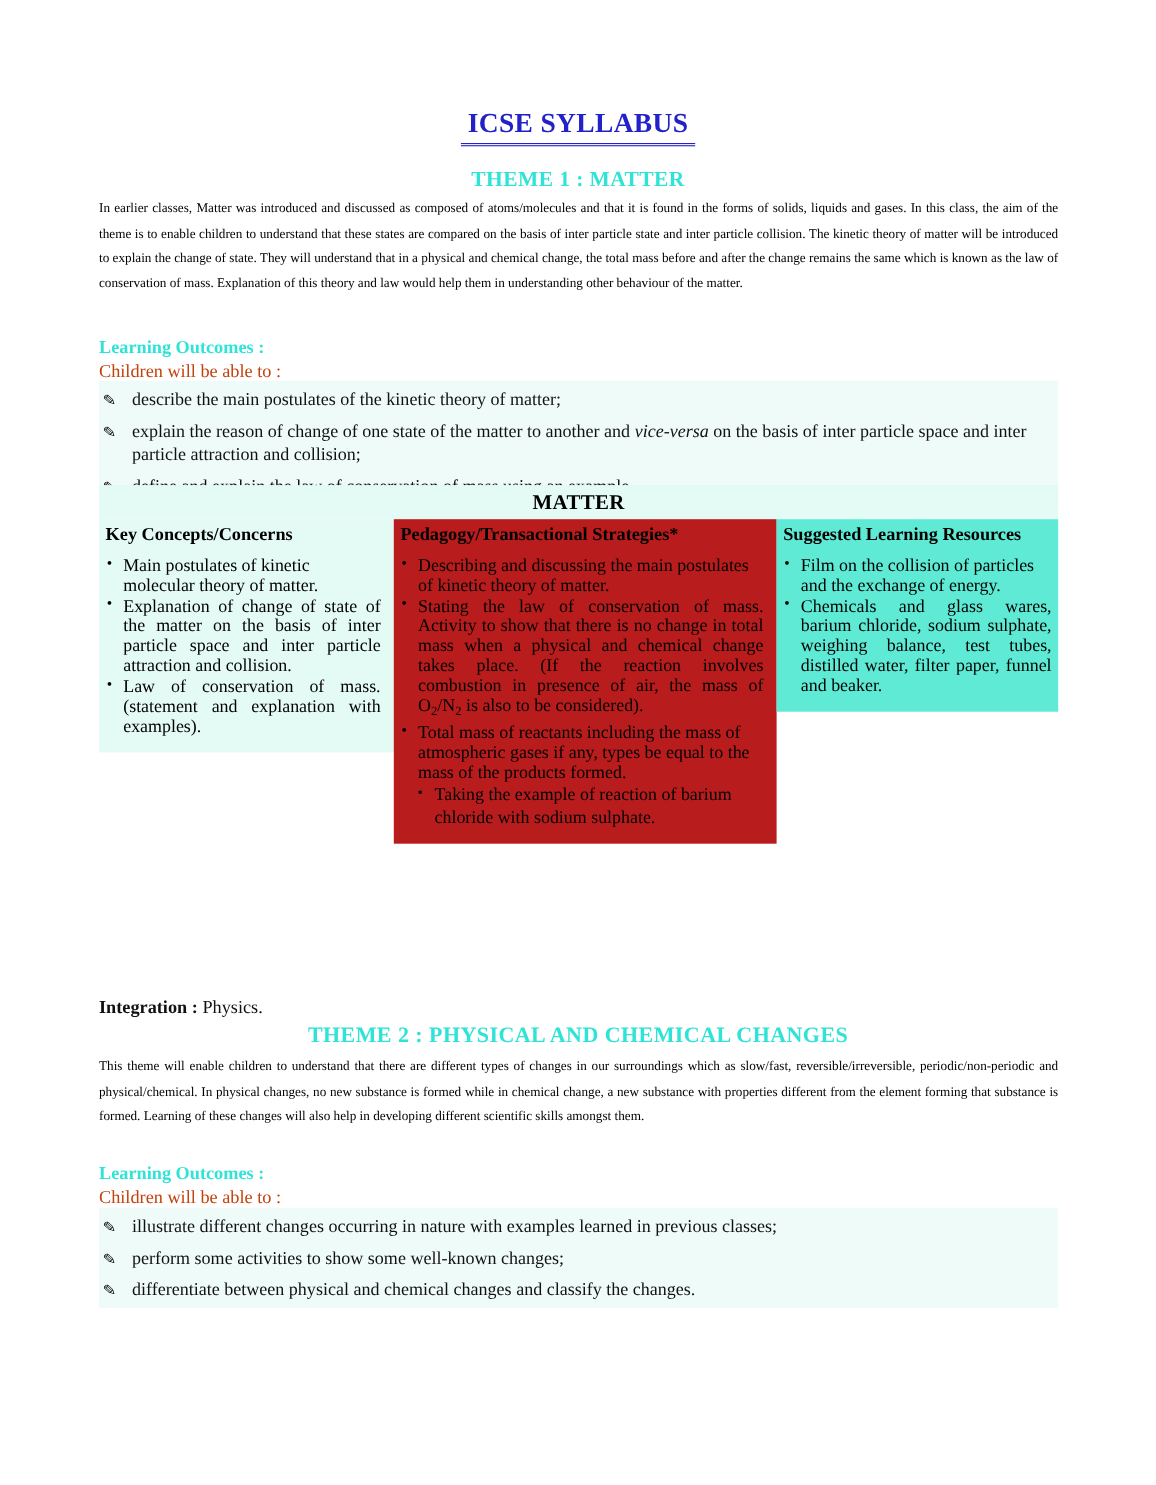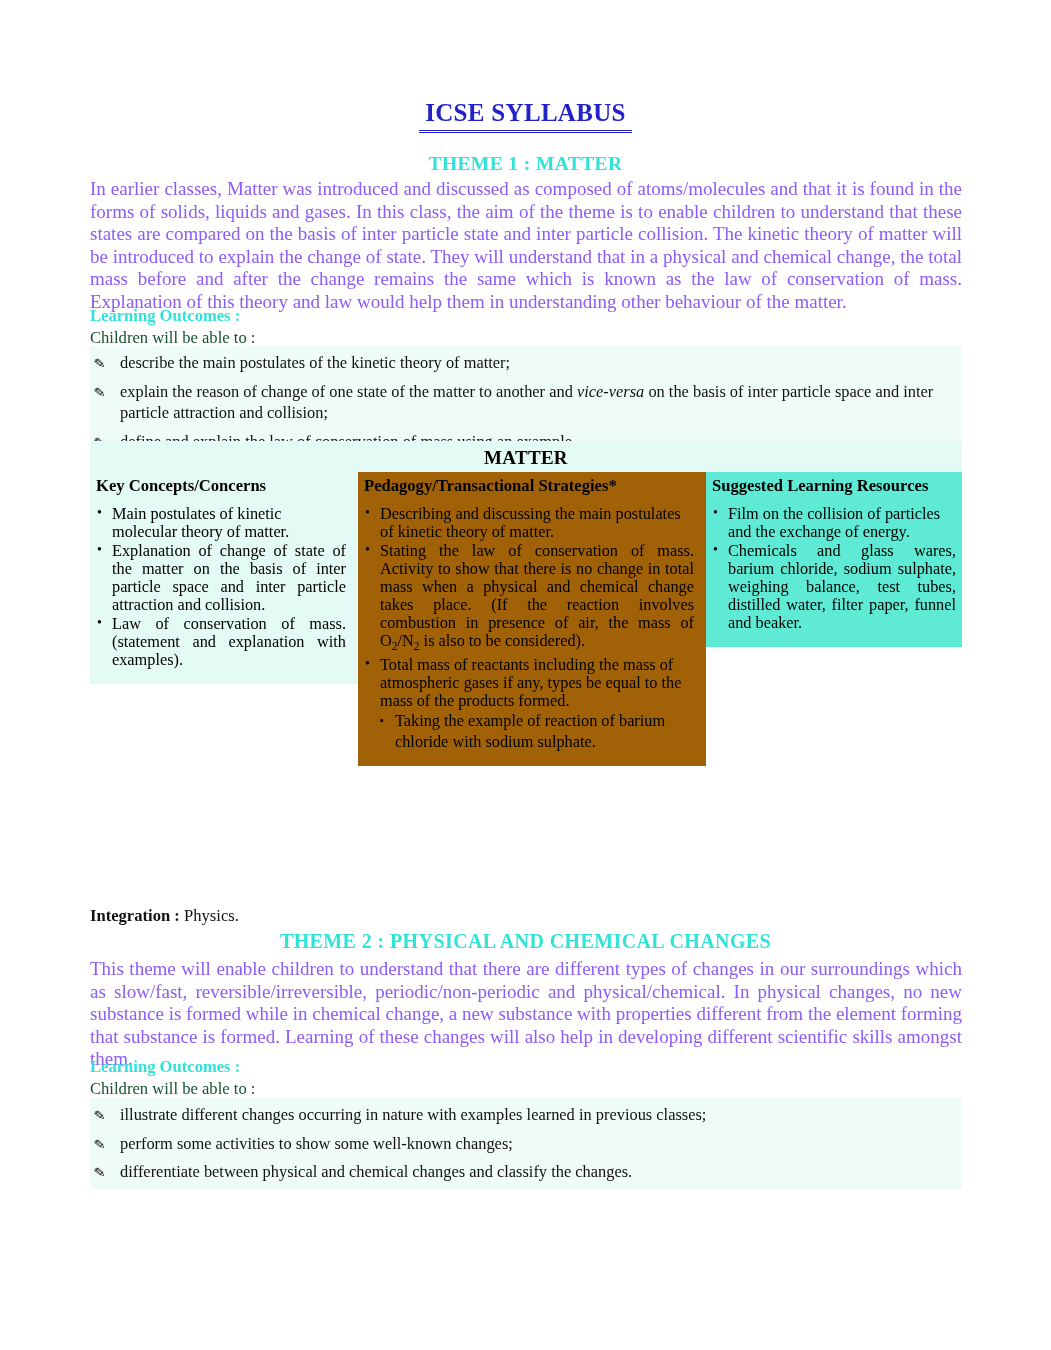--- a/index.html
+++ b/index.html
@@ -54,40 +54,40 @@
   }
   #theme1-heading { top: 153px; }
   #theme2-heading { top: 930px; font-size: 20px; }
 
   
   .para {
     position: absolute;
     left: 90px;
     width: 872px;
     text-align: justify;
-    font-size: 19px;
+    font-size: 12px;
     line-height: 22.6px;
-    color: #8b5cf6;
+    color: #000000;
   }
   #theme1-para { top: 178px; }
   #theme2-para { top: 958px; }
 
   
   .lo-label {
     position: absolute;
     left: 90px;
     font-size: 16.6px;
     font-weight: bold;
     color: #2fe3d6;
   }
   .lo-sub {
     position: absolute;
     left: 90px;
     font-size: 16.6px;
-    color: #14532d;
+    color: #c2410c;
   }
   .lo-box {
     position: absolute;
     left: 90px;
     width: 872px;
     background: #effbf8;
     padding: 6px 0 6px 0;
     box-sizing: border-box;
   }
   .lo-item {
@@ -140,21 +140,21 @@
   .mcol {
     box-sizing: border-box;
   }
   .mcol-1 {
     width: 268px;
     background: #e4faf4;
     padding: 4px 12px 14px 6px;
   }
   .mcol-2 {
     width: 348px;
-    background: #a16207;
+    background: #b91c1c;
     padding: 4px 12px 14px 6px;
   }
   .mcol-3 {
     width: 256px;
     background: #5eead4;
     padding: 4px 6px 14px 6px;
   }
   .mcol-head {
     font-size: 16.6px;
     font-weight: bold;

